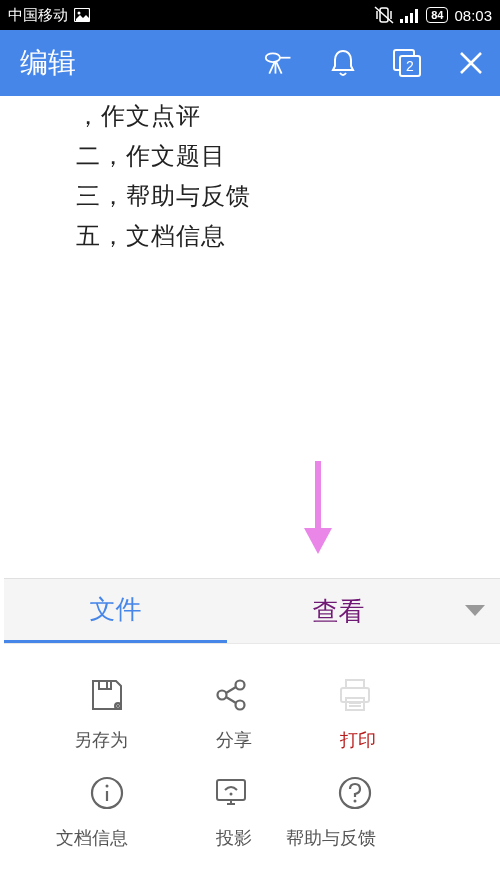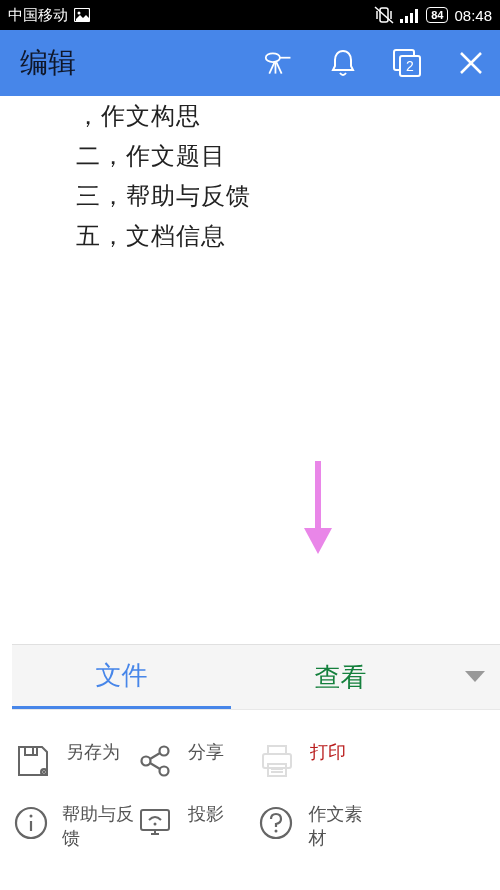--- a/index.html
+++ b/index.html
@@ -27,21 +27,21 @@
     .battery-box {
       border: 1.5px solid #fff;
       border-radius: 4px;
       padding: 1px 4px;
       font-size: 11px;
       font-weight: bold;
     }
     .top-bar {
       height: 66px;
       background: #4786e9;
-      color: #0f172a;
+      color: #ffffff;
       display: flex;
       align-items: center;
       padding: 0 14px 0 20px;
     }
     .top-title {
       font-size: 28px;
       flex: 1;
       font-weight: 400;
     }
     .top-icons {
@@ -57,36 +57,36 @@
     .content-line {
       font-size: 24px;
       color: #222;
       line-height: 40px;
       letter-spacing: 1px;
     }
     .content-line.cut { margin-top: -10px; }
     .bottom-panel {
       position: absolute;
       bottom: 0;
-      left: 12px;
+      left: 4px;
       right: 0;
       background: #f5f5f5;
       border-top: 1px solid #e0e0e0;
     }
     .tabs {
       display: flex;
       align-items: center;
       height: 64px;
       position: relative;
     }
     .tab {
       flex: 1;
       text-align: center;
       font-size: 26px;
-      color: #15803d;
+      color: #701a75;
       height: 100%;
       display: flex;
       align-items: center;
       justify-content: center;
     }
     .tab.active {
       color: #4786e9;
       border-bottom: 3px solid #4786e9;
     }
     .tab-dropdown {
@@ -100,22 +100,22 @@
       background: #fff;
       border-top: 1px solid #e8e8e8;
     }
     .action-row {
       display: flex;
       padding: 10px 0;
     }
     .action-item {
       width: 25%;
       display: flex;
-      flex-direction: row;
-      align-items: flex-start;
+      flex-direction: column;
+      align-items: flex-end;
       gap: 12px;
     }
     .action-icon {
       width: 42px;
       height: 42px;
       display: flex;
       align-items: center;
       justify-content: center;
     }
     .action-label {
@@ -155,21 +155,21 @@
     </span>
     <span class="status-icon">
       <svg width="20" height="15" viewBox="0 0 20 15">
           <rect x="0" y="11" width="3" height="4" fill="#fff"></rect>
           <rect x="5" y="8" width="3" height="7" fill="#fff"></rect>
           <rect x="10" y="5" width="3" height="10" fill="#fff"></rect>
           <rect x="15" y="1" width="3" height="14" fill="#fff"></rect>
         </svg>
     </span>
     <span class="battery-box">84</span>
-    <span>08:48</span>
+    <span>08:03</span>
   </div>
 </div>
 
 <div class="top-bar">
   <div class="top-title">编辑</div>
   <div class="top-icons">
     <div class="top-icon">
       <svg width="34" height="28" viewBox="0 0 34 28" fill="none" stroke="#fff" stroke-width="2">
           <ellipse cx="10" cy="8" rx="8" ry="5"></ellipse>
           <line x1="18" y1="8" x2="30" y2="8"></line>
@@ -194,21 +194,21 @@
     <div class="top-icon">
       <svg width="26" height="26" viewBox="0 0 26 26" stroke="#fff" stroke-width="2.5">
           <line x1="3" y1="3" x2="23" y2="23"></line>
           <line x1="23" y1="3" x2="3" y2="23"></line>
         </svg>
     </div>
   </div>
 </div>
 
 <div class="content">
-  <div class="content-line cut">，作文构思</div>
+  <div class="content-line cut">，作文点评</div>
   <div class="content-line">二，作文题目</div>
   <div class="content-line">三，帮助与反馈</div>
   <div class="content-line">五，文档信息</div>
 </div>
 
 <svg class="arrow-overlay" width="40" height="100" viewBox="0 0 40 100">
   <line x1="20" y1="5" x2="20" y2="80" stroke="#e986e8" stroke-width="6"></line>
   <polygon points="20,98 6,72 34,72" fill="#e986e8"></polygon>
 </svg>
 
@@ -268,21 +268,21 @@
     </div>
     <div class="action-row">
       <div class="action-item">
         <div class="action-icon">
           <svg width="38" height="38" viewBox="0 0 38 38" fill="none" stroke="#666" stroke-width="2.2">
               <circle cx="19" cy="19" r="15"></circle>
               <circle cx="19" cy="12" r="1.5" fill="#666" stroke="none"></circle>
               <line x1="19" y1="17" x2="19" y2="27"></line>
             </svg>
         </div>
-        <div class="action-label">帮助与反馈</div>
+        <div class="action-label">文档信息</div>
       </div>
       <div class="action-item">
         <div class="action-icon">
           <svg width="38" height="38" viewBox="0 0 38 38" fill="none" stroke="#666" stroke-width="2">
               <rect x="5" y="6" width="28" height="20" rx="2"></rect>
               <path d="M13 16 Q19 10 25 16"></path>
               <circle cx="19" cy="20" r="1.5" fill="#666" stroke="none"></circle>
               <line x1="15" y1="30" x2="23" y2="30"></line>
               <line x1="19" y1="26" x2="19" y2="30"></line>
             </svg>
@@ -290,18 +290,18 @@
         <div class="action-label">投影</div>
       </div>
       <div class="action-item">
         <div class="action-icon">
           <svg width="38" height="38" viewBox="0 0 38 38" fill="none" stroke="#666" stroke-width="2.2">
               <circle cx="19" cy="19" r="15"></circle>
               <path d="M14 15 Q14 10 19 10 Q24 10 24 15 Q24 19 19 20 V23"></path>
               <circle cx="19" cy="27" r="1.5" fill="#666" stroke="none"></circle>
             </svg>
         </div>
-        <div class="action-label">作文素材</div>
+        <div class="action-label">帮助与反馈</div>
       </div>
       <div class="action-item"></div>
     </div>
   </div>
 </div>
 
 </body></html>

